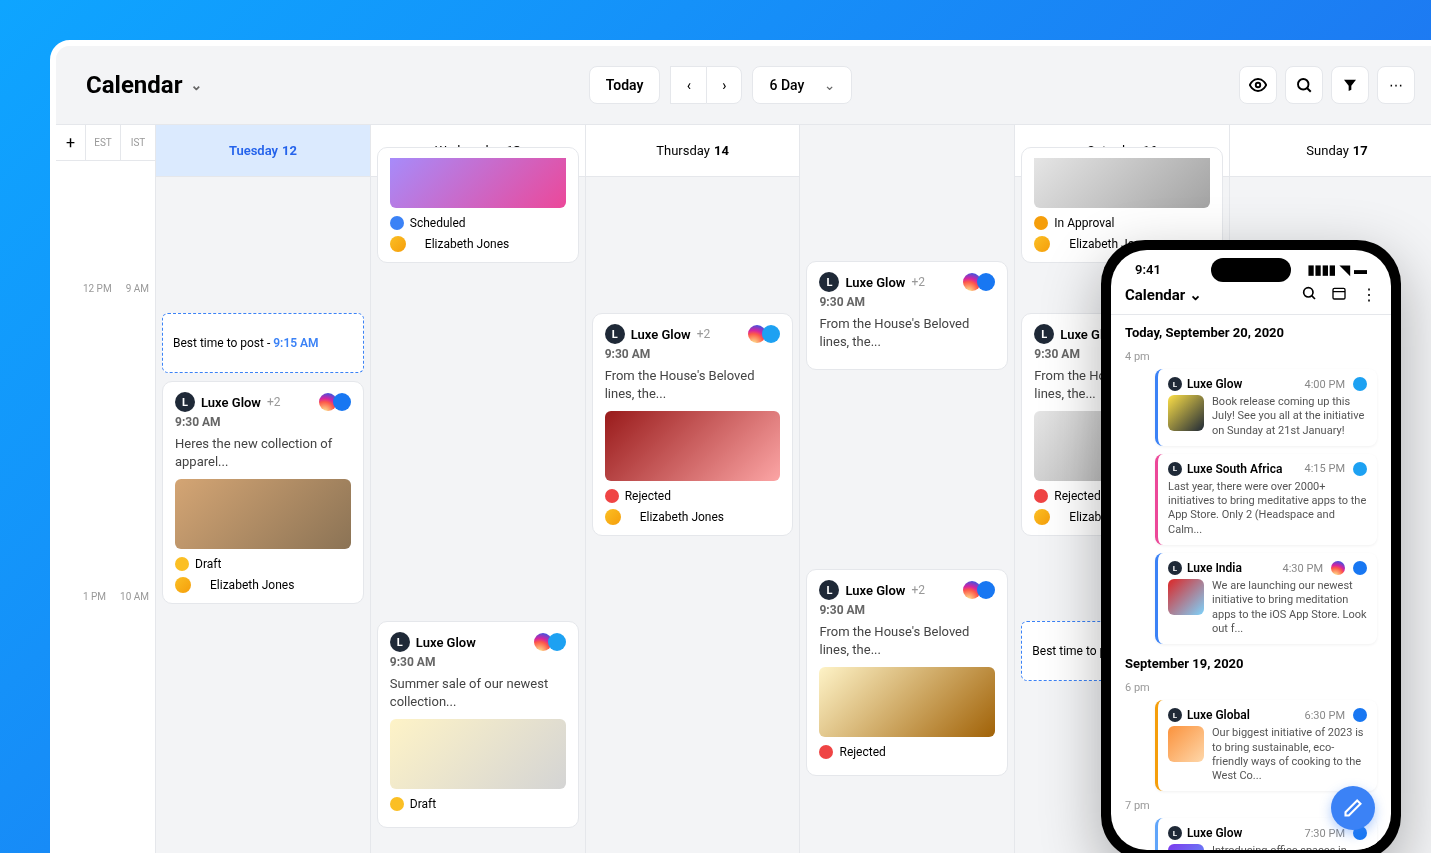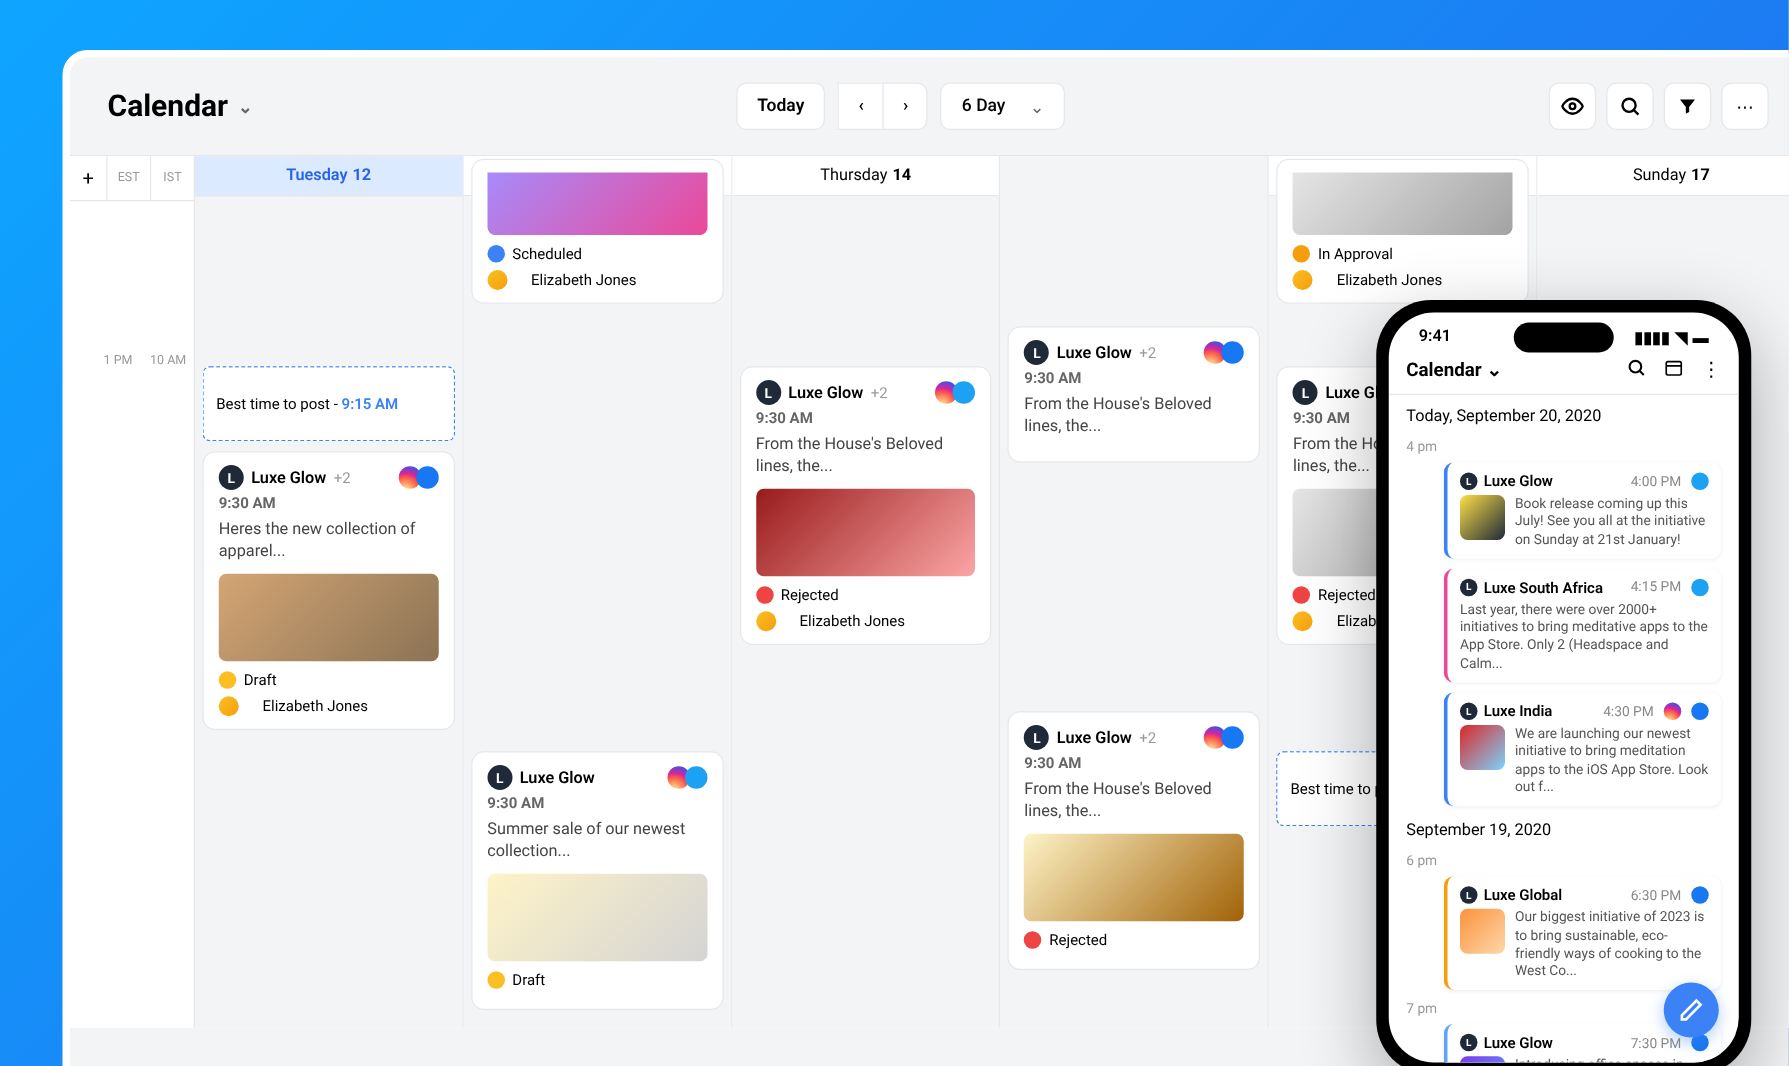--- a/index.html
+++ b/index.html
@@ -22,21 +22,21 @@
     .calendar-grid { display: flex; border-top: 1px solid #e5e7eb; background: #fff; }
     .time-col { width: 100px; min-width: 100px; border-right: 1px solid #e5e7eb; background: #fff; }
     .time-header { height: 36px; display: flex; align-items: center; border-bottom: 1px solid #e5e7eb; }
     .time-header .plus { width: 30px; text-align: center; border-right: 1px solid #e5e7eb; height: 100%; display: flex; align-items: center; justify-content: center; font-size: 16px; }
     .time-header .tz { flex: 1; text-align: center; font-size: 10px; color: #999; height: 100%; display: flex; align-items: center; justify-content: center; border-right: 1px solid #e5e7eb; }
     .time-header .tz:last-child { border-right: 0; text-align: right; }
     .time-slot { height: 308px; position: relative; }
     .time-labels { position: absolute; top: -8px; right: 6px; font-size: 10px; color: #999; display: flex; gap: 14px; }
     
     .day-col { flex: 1; border-right: 1px solid #e5e7eb; min-width: 0; background: #f3f4f6; }
-    .day-header { height: 32px; display: flex; align-items: center; justify-content: center; font-size: 13px; border-bottom: 1px solid #e5e7eb; background: #fff; }
+    .day-header { height: 52px; display: flex; align-items: center; justify-content: center; font-size: 13px; border-bottom: 1px solid #e5e7eb; background: #fff; }
     .day-header.today { background: #dbeafe; color: #2563eb; font-weight: 600; }
     .day-header .num { font-weight: 700; margin-left: 4px; }
     .day-body { position: relative; padding: 6px; }
     
     .card { background: #fff; border: 1px solid #e5e7eb; border-radius: 10px; padding: 10px 12px; margin-bottom: 8px; font-size: 12px; position: relative; }
     .card-header { display: flex; align-items: center; gap: 6px; margin-bottom: 3px; }
     .avatar { width: 20px; height: 20px; border-radius: 50%; background: #1f2937; color: #fff; display: flex; align-items: center; justify-content: center; font-size: 11px; font-weight: 700; }
     .brand-name { font-weight: 600; font-size: 13px; }
     .plus-count { color: #999; font-size: 12px; }
     .social-badges { margin-left: auto; display: flex; }
@@ -73,21 +73,21 @@
     .phone { position: absolute; right: 30px; top: 240px; width: 300px; height: 620px; background: #000; border-radius: 44px; padding: 10px; box-shadow: 0 20px 60px rgba(0,0,0,0.3); }
     .phone-screen { background: #fff; border-radius: 36px; height: 100%; overflow: hidden; position: relative; }
     .notch { position: absolute; top: 8px; left: 50%; transform: translateX(-50%); width: 80px; height: 24px; background: #000; border-radius: 14px; z-index: 10; }
     .phone-statusbar { display: flex; justify-content: space-between; padding: 12px 24px 4px; font-size: 13px; font-weight: 600; }
     .status-icons { display: flex; gap: 4px; align-items: center; }
     .phone-header { display: flex; align-items: center; padding: 4px 14px 10px; border-bottom: 1px solid #e5e7eb; }
     .phone-title { font-size: 15px; font-weight: 700; display: flex; align-items: center; gap: 4px; }
     .phone-actions { margin-left: auto; display: flex; gap: 14px; }
     .phone-icon { font-size: 16px; }
     .phone-body { padding: 10px 14px; font-size: 12px; }
-    .ph-date { font-weight: 400; font-size: 13px; margin-bottom: 10px; }
+    .ph-date { font-weight: 700; font-size: 13px; margin-bottom: 10px; }
     .ph-time-label { font-size: 11px; color: #999; margin-bottom: 6px; }
     .ph-card { border-radius: 8px; padding: 8px 10px; margin-bottom: 8px; border-left: 3px solid; background: #fff; box-shadow: 0 1px 3px rgba(0,0,0,0.06); margin-left: 30px; }
     .ph-card.blue { border-left-color: #3b82f6; }
     .ph-card.pink { border-left-color: #ec4899; }
     .ph-card.orange { border-left-color: #f59e0b; }
     .ph-card.lblue { border-left-color: #60a5fa; }
     .ph-card-header { display: flex; align-items: center; gap: 5px; margin-bottom: 4px; }
     .ph-avatar { width: 14px; height: 14px; border-radius: 50%; background: #1f2937; color:#fff; display:flex; align-items:center; justify-content:center; font-size: 8px; font-weight:700; }
     .ph-brand { font-weight: 600; font-size: 12px; }
     .ph-time { margin-left: auto; font-size: 11px; color: #888; }
@@ -157,20 +157,26 @@
   <div class="calendar-grid">
     <div class="time-col">
       <div class="time-header">
         <div class="plus">+</div>
         <div class="tz">EST</div>
         <div class="tz">IST</div>
       </div>
       <div class="time-slot" style="height:130px"></div>
       <div class="time-slot">
         <div class="time-labels">
+            <span>12 PM</span>
+            <span>9 AM</span>
+          </div>
+      </div>
+      <div class="time-slot">
+        <div class="time-labels">
             <span>1 PM</span>
             <span>10 AM</span>
           </div>
       </div>
     </div>
 
     <div class="day-col">
       <div class="day-header today">
           <span>Tuesday</span> 
           <span class="num">12</span>

